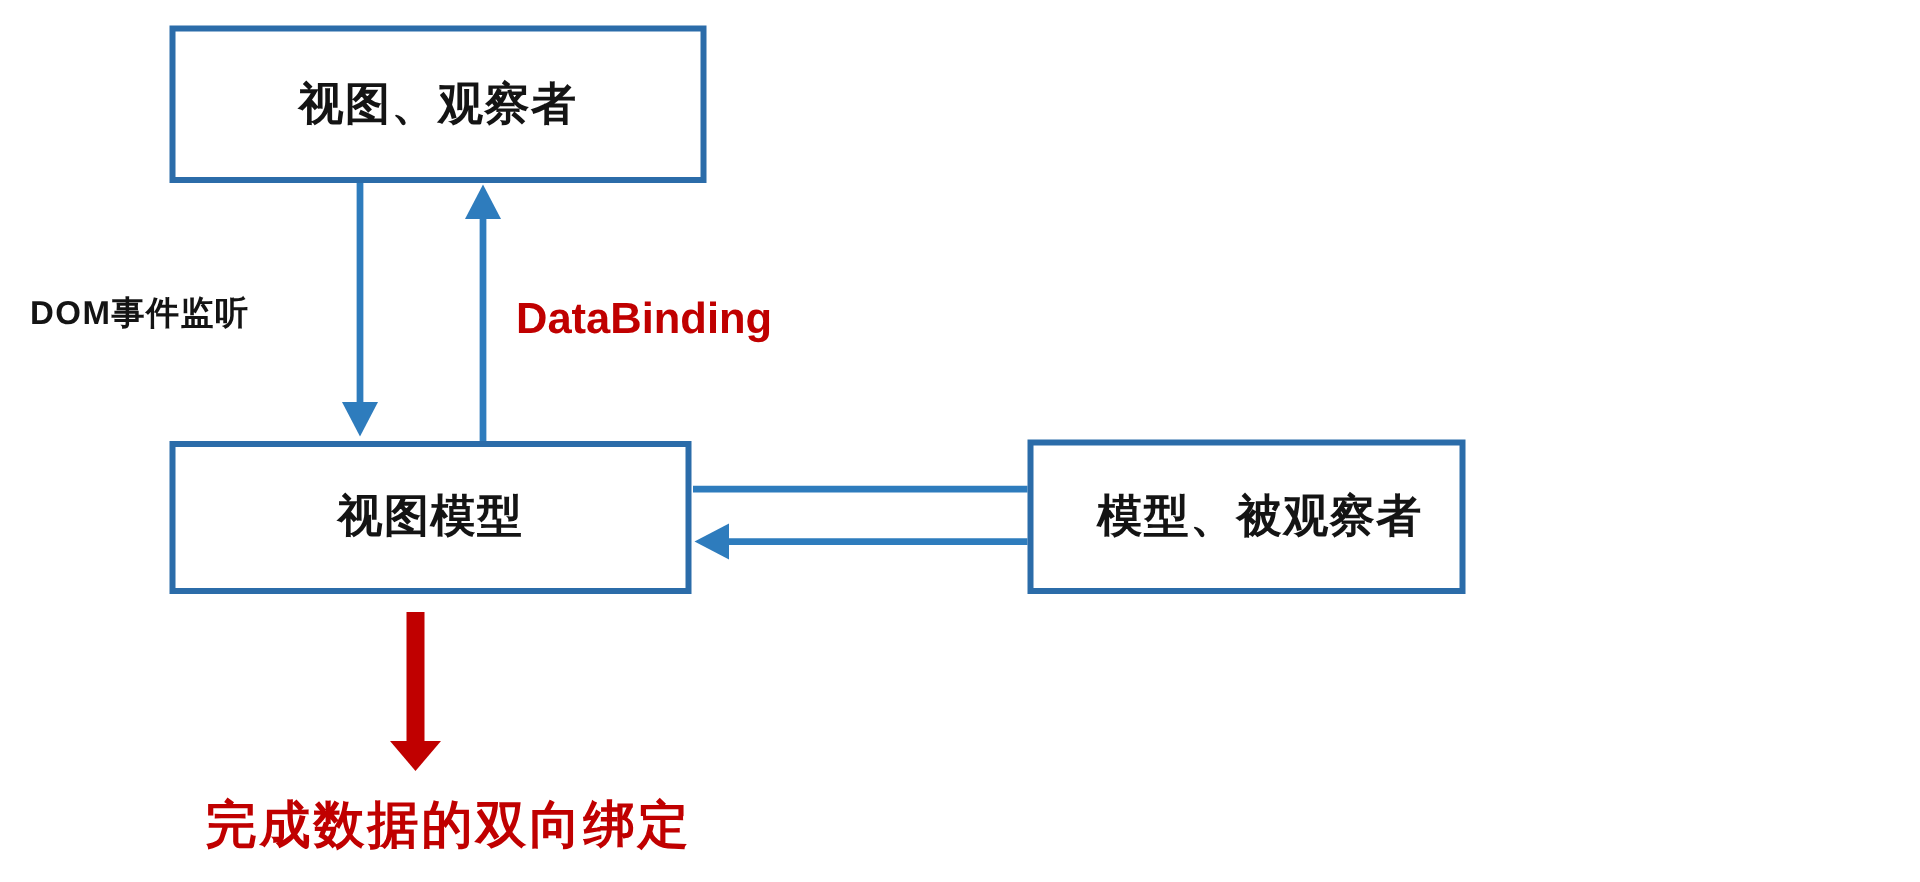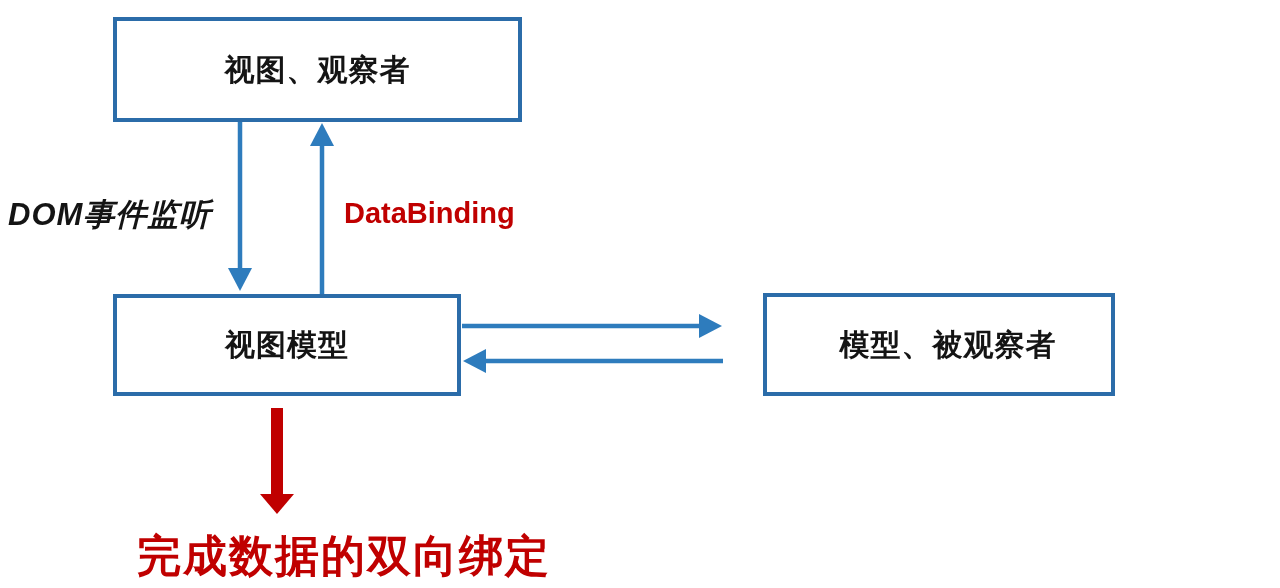--- a/index.html
+++ b/index.html
@@ -18,35 +18,35 @@
     border:4px solid var(--box-border);
     background:#fff;
     display:flex;flex-direction:column;align-items:center;justify-content:center;
     color:var(--text-black);
     font-weight:bold;
     font-size:30px;
     line-height:38px;
     text-align:center;
     letter-spacing:1px;
   }
-  .node-view{left:113px;top:17px;width:409px;height:105px;}
+  .node-view{left:113px;top:17px;width:358px;height:105px;}
   .node-viewmodel{left:113px;top:294px;width:348px;height:102px;}
-  .node-model{left:763px;top:293px;width:352px;height:103px;padding-left:18px;}
+  .node-model{left:685px;top:293px;width:292px;height:103px;padding-left:18px;}
   .arrows{position:absolute;left:0;top:0;width:1280px;height:588px;pointer-events:none;}
   .blue-stroke{stroke:var(--arrow-blue);stroke-width:4.5px;fill:none;}
   .blue-fill{fill:var(--arrow-blue);stroke:none;}
   .red-fill{fill:var(--accent-red);stroke:none;}
   .label{
     position:absolute;
     font-weight:bold;
     white-space:nowrap;
   }
-  .label-dom{left:8px;top:194px;font-size:31px;color:var(--text-black);letter-spacing:1px;font-style:italic;}
+  .label-dom{left:20px;top:194px;font-size:22px;color:var(--text-black);letter-spacing:1px;}
   .label-databinding{left:344px;top:197px;font-size:29px;color:var(--accent-red);}
-  .label-conclusion{left:137px;top:527px;font-size:44px;color:var(--accent-red);letter-spacing:2px;}
+  .label-conclusion{left:137px;top:527px;font-size:34px;color:var(--accent-red);letter-spacing:2px;}
 </style>
 </head>
 <body>
 
 <div class="canvas">
 
   <svg class="arrows" viewBox="0 0 1280 588" width="1280" height="588">
 
     <g>
       <line class="blue-stroke" x1="240" y1="122" x2="240" y2="272"></line>

